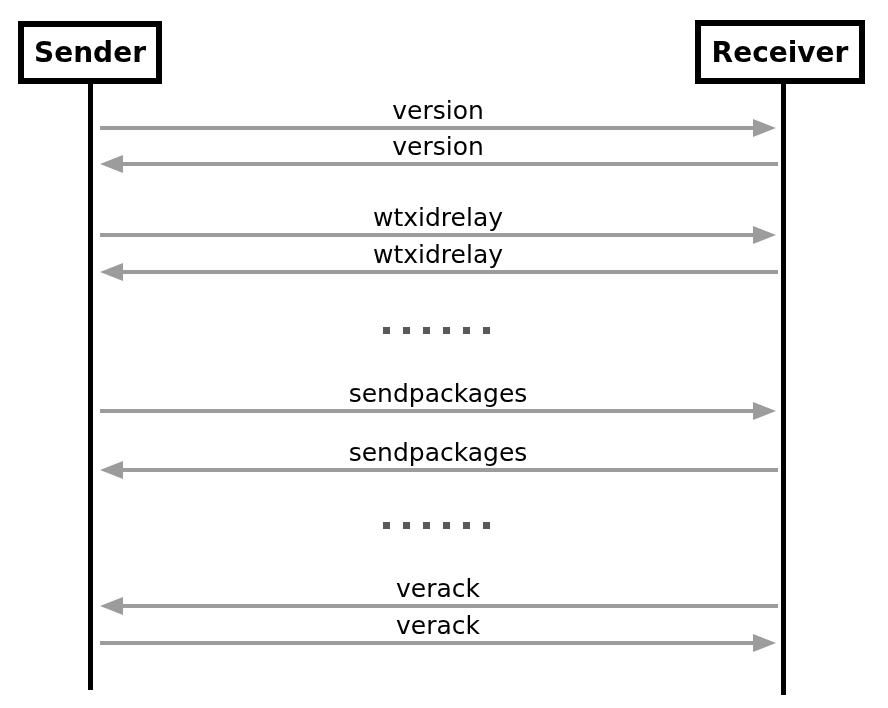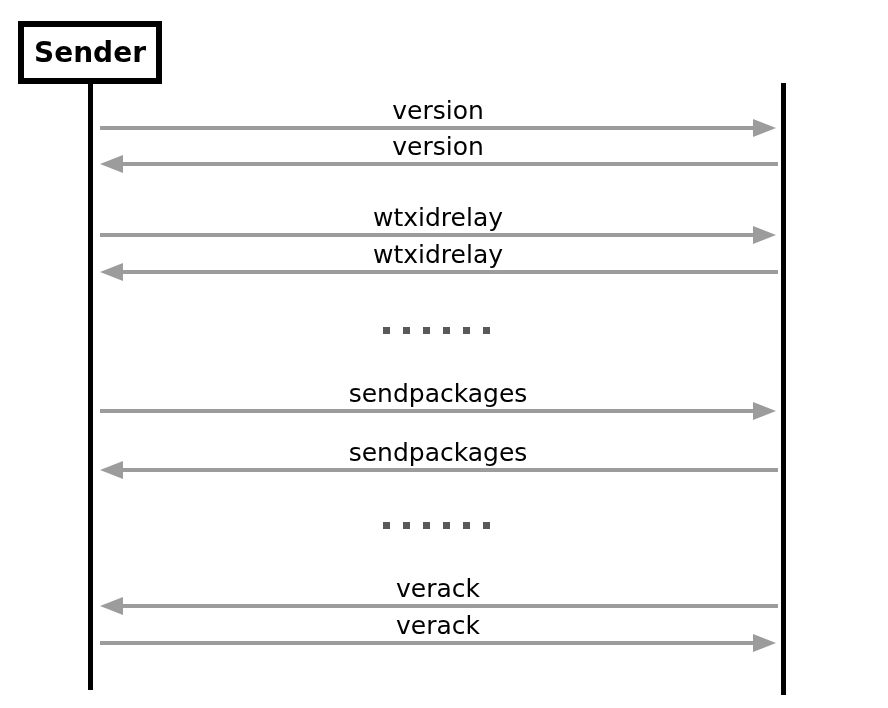--- a/index.html
+++ b/index.html
@@ -84,20 +84,23 @@
 </style>
 </head>
 <body>
 
 <div class="canvas">
 
   <div class="participant" id="sender-box">
     <span>Sender</span>
   </div>
 
+  <div class="participant" id="receiver-box">
+    <span>Receiver</span>
+  </div>
 
   <div class="lifeline" id="sender-lifeline"></div>
   <div class="lifeline" id="receiver-lifeline"></div>
 
   <div id="messages-layer">
       <div class="msg-label" style="top: 95px; color: rgb(0, 0, 0);">version</div>
       <div class="msg-line" style="top: 126px; background: rgb(156, 156, 156); left: 100px; width: 657px;"></div>
       <div class="msg-head head-right" style="top: 119px; left: 753px; border-left-color: rgb(156, 156, 156);"></div>
       <div class="msg-label" style="top: 131px; color: rgb(0, 0, 0);">version</div>
       <div class="msg-line" style="top: 162px; background: rgb(156, 156, 156); left: 119px; width: 659px;"></div>

